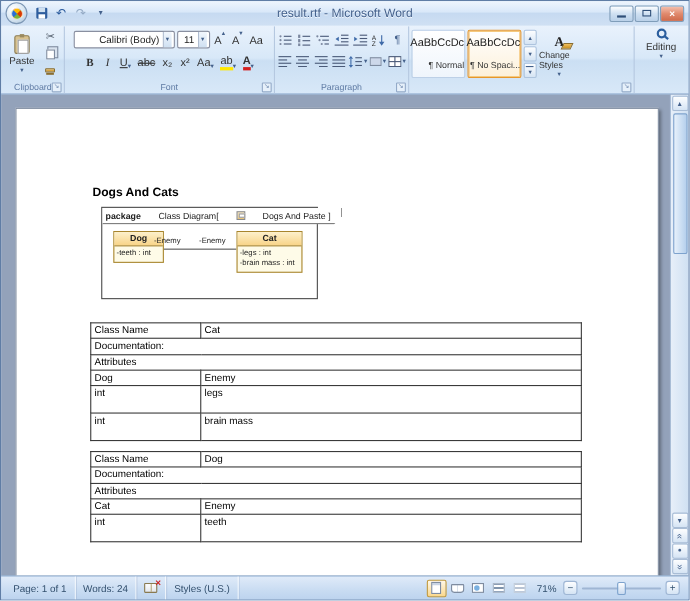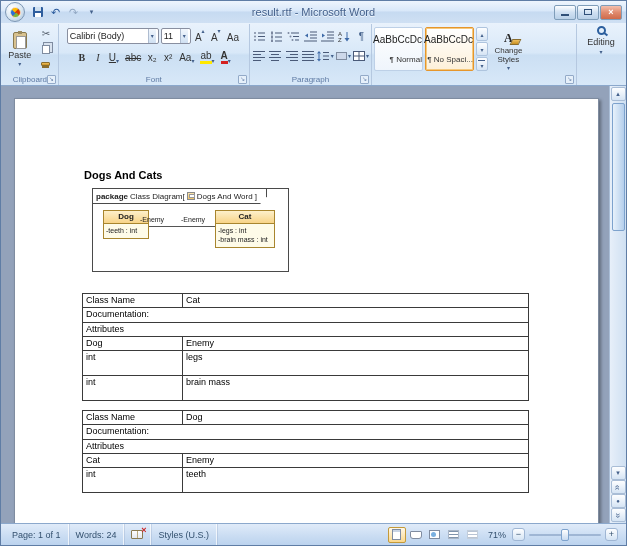--- a/index.html
+++ b/index.html
@@ -53,21 +53,21 @@
 .paste-label{font-size:9px;color:#333}
 .clip-col{display:flex;flex-direction:column;gap:1px;justify-content:center}
 .smallbtn{width:18px;height:14px;display:flex;align-items:center;justify-content:center;border-radius:2px}
 .ic-cut{font-size:10px;color:#55606e;line-height:1}
 .ic-copy{width:8px;height:9px;background:#fff;border:1px solid #7f8ca0;box-shadow:2px -2px 0 -0px #d8e2ee,2px -2px 0 1px #7f8ca0}
 .ic-painter{width:9px;height:4px;background:linear-gradient(#f0c060,#c89020);border:1px solid #8a6d2e;border-radius:1px;box-shadow:0 3px 0 -1px #8a6d2e}
 
 
 .g-font{width:192px}
 .frow{display:flex;align-items:center;gap:2px;height:20px;width:100%;justify-content:center}
-.combo{height:16px;background:#fff;border:1px solid #898fa0;border-radius:2px;display:flex;align-items:center;font-size:9px;padding:0 2px;color:#222;justify-content:space-between}
+.combo{height:16px;background:#fff;border:1px solid #898fa0;border-radius:2px;display:flex;align-items:center;font-size:9px;padding:0 2px;color:#222;justify-content:flex-end}
 .combo .dd{margin-left:3px;background:linear-gradient(#f2f7fd,#cfe0f2);border-left:1px solid #aebcd0;height:100%;display:flex;align-items:center;padding:0 2px}
 .c-font{width:92px}.c-size{width:30px}
 .fbtn{height:16px;min-width:14px;padding:0 2px;display:flex;align-items:flex-end;justify-content:center;font-size:10px;color:#333;border-radius:2px;line-height:1.2}
 .fbtn b{font-family:"Liberation Serif",serif}
 .fbtn i{font-family:"Liberation Serif",serif}
 .tinyup{font-size:6px;color:#44618c;align-self:flex-start}
 .strike{text-decoration:line-through}
 .hl-bar{border-bottom:3px solid #ffe800;line-height:1.1}
 .fc-bar{border-bottom:3px solid #d42020;line-height:1.1;font-weight:bold}
 
@@ -83,37 +83,37 @@
 .style-card.selected{border-color:#e6962c;box-shadow:inset 0 0 0 1px #f5c97e;background:linear-gradient(#fff,#fdf0d9)}
 .sample{font-size:10px;color:#222;white-space:nowrap}
 .sample.h1{color:#365f91;font-size:12px;font-weight:bold}
 .sname{font-size:8px;color:#333;white-space:nowrap}
 .scrollstrip{display:flex;flex-direction:column;width:12px;gap:1px}
 .ss-btn{height:14px;border:1px solid #aec4de;border-radius:2px;background:linear-gradient(#fdfeff,#d5e4f4);display:flex;flex-direction:column;align-items:center;justify-content:center;font-size:6px;color:#44618c}
 .ss-bar{width:7px;height:1px;background:#44618c;margin-bottom:1px}
 .changestyles{width:37px;height:48px;display:flex;flex-direction:column;align-items:center;justify-content:center;gap:1px;border-radius:2px}
 .cs-a{font:bold 12px "Liberation Serif",serif;color:#222;position:relative}
 .cs-a::after{content:"";position:absolute;right:-7px;bottom:1px;width:7px;height:4px;background:linear-gradient(#f0c060,#c89020);border:1px solid #8a6d2e;transform:skewX(-25deg)}
-.cs-label{font-size:8px;color:#333;text-align:center;line-height:1.1}
+.cs-label{font-size:8px;color:#333;text-align:left;line-height:1.1}
 
 
 .g-editing{flex:1;border-right:none}
 .editbtn{width:44px;height:48px;display:flex;flex-direction:column;align-items:center;justify-content:flex-start;gap:2px;border-radius:2px}
 .mag{width:9px;height:9px;border:2px solid #2c5f9e;border-radius:50%;position:relative}
 .mag::after{content:"";position:absolute;width:5px;height:2px;background:#2c5f9e;right:-4px;bottom:-2px;transform:rotate(40deg)}
 .edit-label{font-size:9px;color:#333}
 
 
 .docarea{flex:1;background:#93a2ba;position:relative;overflow:hidden}
 .page{position:absolute;left:13px;top:12px;width:585px;height:620px;background:#fff;border:1px solid #7f8ca0;box-shadow:2px 2px 3px rgba(0,0,0,.35)}
 .doc-heading{position:absolute;left:69px;top:70px;font-size:11px;font-weight:bold;color:#000}
 
 
 .uml-frame{position:absolute;left:77px;top:89px;width:197px;height:84px;border:1px solid #4a4a4a;background:#fff}
-.uml-tab{position:absolute;left:0;top:0;height:15px;display:flex;align-items:center;gap:2px;background:#fff;
+.uml-tab{position:absolute;left:0;top:0;height:15px;display:flex;align-items:center;gap:16px;background:#fff;
  border-right:1px solid #4a4a4a;border-bottom:1px solid #4a4a4a;padding:0 9px 0 3px;font-size:8px;white-space:nowrap;
  clip-path:polygon(0 0,100% 0,100% 50%,calc(100% - 7px) 100%,0 100%)}
 .uml-tab b{font-size:8px}
 .dg-icon{width:8px;height:8px;background:linear-gradient(#fbe5ad,#f0c468);border:1px solid #8a8a8a;display:inline-block;position:relative}
 .dg-icon::after{content:"";position:absolute;left:1px;top:1px;width:4px;height:2px;background:#fff;border:1px solid #999}
 .uml-class{position:absolute;border:1px solid #a8852e;background:#fefbe8;font-size:7px}
 .uml-class .cname{font-size:8px;font-weight:bold;text-align:center;background:linear-gradient(#fdf0cb,#f8d488);border-bottom:1px solid #a8852e;padding:1px 2px;line-height:1.2}
 .uml-class .attrs{padding:2px 2px 3px;line-height:1.35;color:#222}
 .uml-dog{left:10px;top:21px;width:46px}
 .uml-cat{left:122px;top:21px;width:60px}
@@ -449,21 +449,21 @@
 
   <div class="docarea">
     <div class="page">
       <div class="doc-heading">Dogs And Cats</div>
 
       <div class="uml-frame">
         <div class="uml-tab">
           <b>package</b>
           <span>Class Diagram[</span>
           <span class="dg-icon"></span>
-          <span>Dogs And Word ]</span>
+          <span>Dogs And Paste ]</span>
         </div>
         <div class="uml-class uml-dog">
           <div class="cname">Dog</div>
           <div class="attrs">
               <div>-teeth : int</div>
             </div>
         </div>
         <div class="assoc-line"></div>
         <span class="assoc-label assoc-l">-Enemy</span>
         <span class="assoc-label assoc-r">-Enemy</span>

